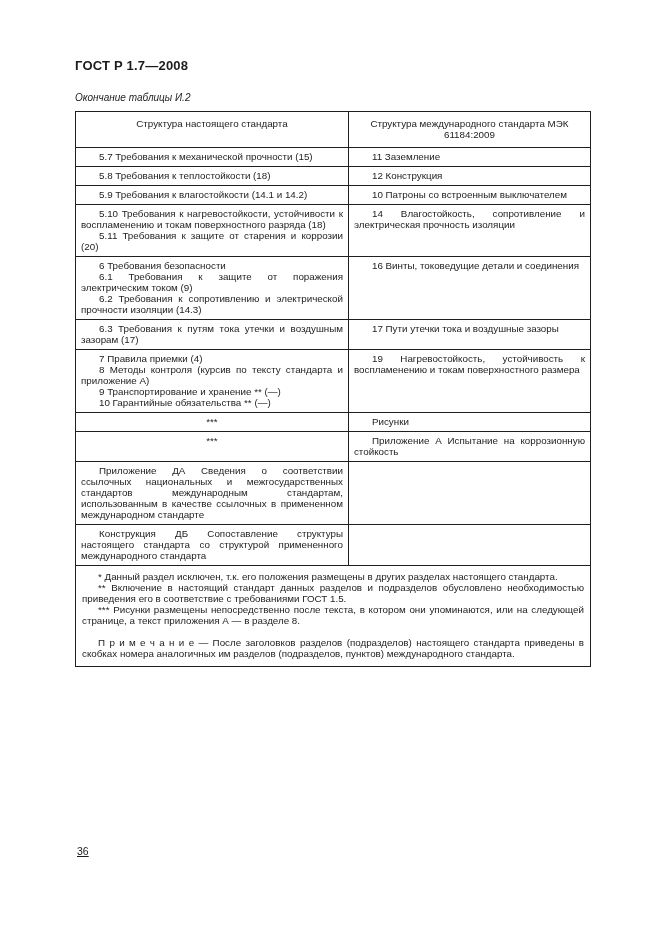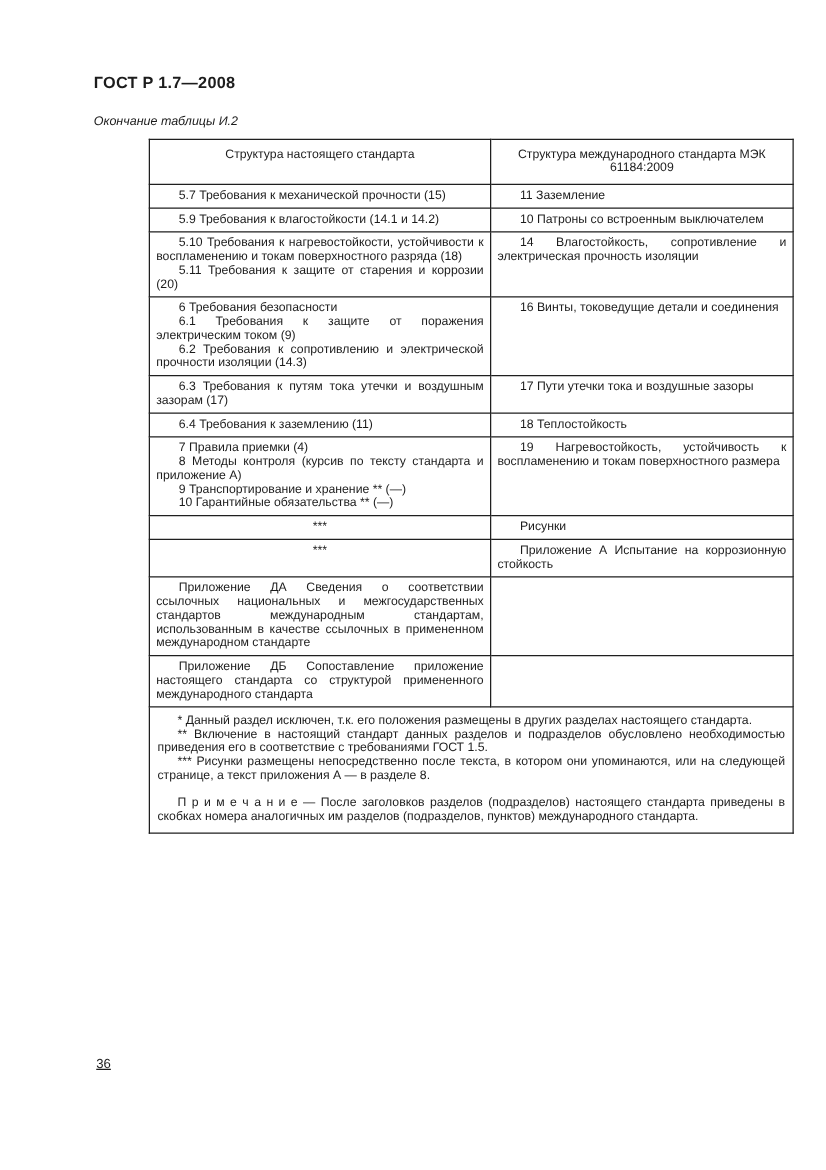--- a/index.html
+++ b/index.html
@@ -23,21 +23,21 @@
   .table-caption {
     position: absolute; left: 75px; top: 92px;
     font-size: 10px; font-style: italic;
     white-space: nowrap;
   }
   table.cmp {
     position: absolute; left: 75px; top: 111px;
     width: 516px;
     border-collapse: collapse;
     table-layout: fixed;
-    font-size: 9.8px; line-height: 11px; margin-left: 44px;
+    font-size: 9.8px; line-height: 11px;
   }
   table.cmp col.c1 { width: 53%; }
   table.cmp col.c2 { width: 47%; }
   table.cmp th, table.cmp td {
     border: 1.4px solid #1f1f1f;
     vertical-align: top;
     padding: 3px 5px 4px 5px;
   }
   table.cmp th {
     font-weight: normal;
@@ -83,20 +83,28 @@
         <tr>
           <td>
             <div class="para">5.7 Требования к механической прочности (15)</div>
           </td>
           <td>
             <div class="para">11 Заземление</div>
           </td>
         </tr>
         <tr>
           <td>
+            <div class="para">5.8 Требования к теплостойкости (18)</div>
+          </td>
+          <td>
+            <div class="para">12 Конструкция</div>
+          </td>
+        </tr>
+        <tr>
+          <td>
             <div class="para">5.9 Требования к влагостойкости (14.1 и 14.2)</div>
           </td>
           <td>
             <div class="para">10 Патроны со встроенным выключателем</div>
           </td>
         </tr>
         <tr>
           <td>
             <div class="para">5.10 Требования к нагревостойкости, устойчивости к воспламенению и токам поверхностного разряда (18)</div>
             <div class="para">5.11 Требования к защите от старения и коррозии (20)</div>
@@ -114,28 +122,20 @@
           <td>
             <div class="para">16 Винты, токоведущие детали и соединения</div>
           </td>
         </tr>
         <tr>
           <td>
             <div class="para">6.3 Требования к путям тока утечки и воздушным зазорам (17)</div>
           </td>
           <td>
             <div class="para">17 Пути утечки тока и воздушные зазоры</div>
-          </td>
-        </tr>
-        <tr>
-          <td>
-            <div class="para">6.4 Требования к заземлению (11)</div>
-          </td>
-          <td>
-            <div class="para">18 Теплостойкость</div>
           </td>
         </tr>
         <tr>
           <td>
             <div class="para">7 Правила приемки (4)</div>
             <div class="para">8 Методы контроля (курсив по тексту стандарта и приложение А)</div>
             <div class="para">9 Транспортирование и хранение ** (—)</div>
             <div class="para">10 Гарантийные обязательства ** (—)</div>
           </td>
           <td>
@@ -159,21 +159,21 @@
           </td>
         </tr>
         <tr>
           <td>
             <div class="para">Приложение ДА Сведения о соответствии ссылочных национальных и межгосударственных стандартов международным стандартам, использованным в качестве ссылочных в примененном международном стандарте</div>
           </td>
           <td></td>
         </tr>
         <tr>
           <td>
-            <div class="para">Приложение ДБ Сопоставление приложение настоящего стандарта со структурой примененного международного стандарта</div>
+            <div class="para">Конструкция ДБ Сопоставление структуры настоящего стандарта со структурой примененного международного стандарта</div>
           </td>
           <td></td>
         </tr>
         <tr>
           <td colspan="2" class="fn-cell">
             <div class="para">* Данный раздел исключен, т.к. его положения размещены в других разделах настоящего стандарта.</div>
             <div class="para">** Включение в настоящий стандарт данных разделов и подразделов обусловлено необходимостью приведения его в соответствие с требованиями ГОСТ 1.5.</div>
             <div class="para">*** Рисунки размещены непосредственно после текста, в котором они упоминаются, или на следующей странице, а текст приложения А — в разделе 8.</div>
             <div class="para note-para">П р и м е ч а н и е — После заголовков разделов (подразделов) настоящего стандарта приведены в скобках номера аналогичных им разделов (подразделов, пунктов) международного стандарта.</div>
           </td>

